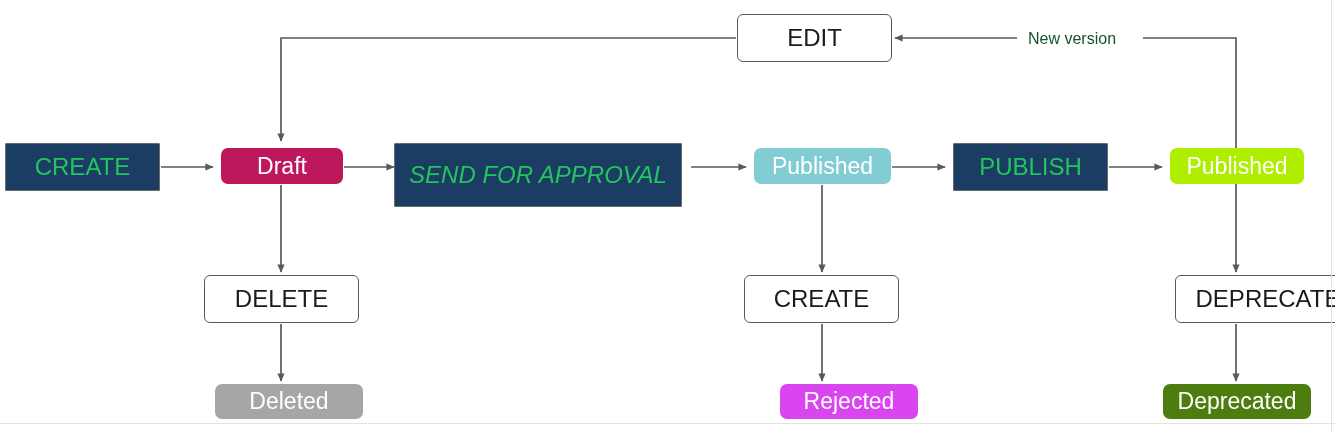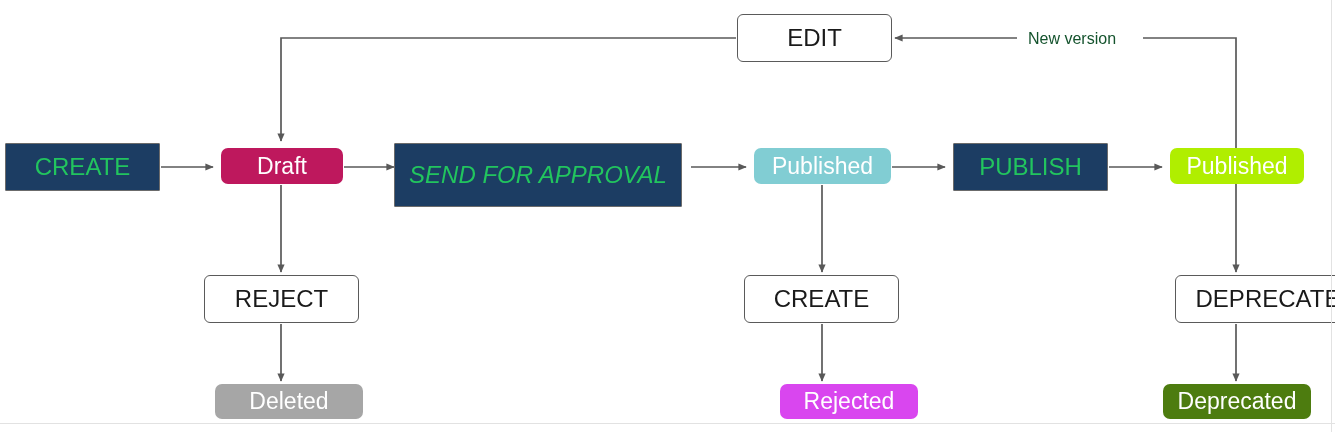--- a/index.html
+++ b/index.html
@@ -137,21 +137,21 @@
 
   <div class="node command" style="left:953px; top:143px; width:155px; height:48px;">
     <span>PUBLISH</span>
   </div>
 
   <div class="node action" style="left:737px; top:14px; width:155px; height:48px;">
     <span>EDIT</span>
   </div>
 
   <div class="node action" style="left:204px; top:275px; width:155px; height:48px;">
-    <span>REJECT</span>
+    <span>DELETE</span>
   </div>
 
   <div class="node action" style="left:744px; top:275px; width:155px; height:48px;">
     <span>CREATE</span>
   </div>
 
   <div class="node action" style="left:1143px; top:275px; width:186px; height:48px;margin-left:32px;">
     <span>DEPRECATE</span>
   </div>
 

